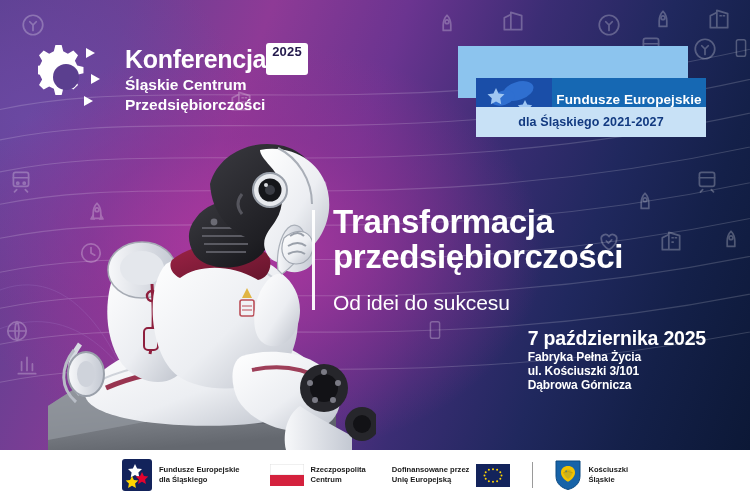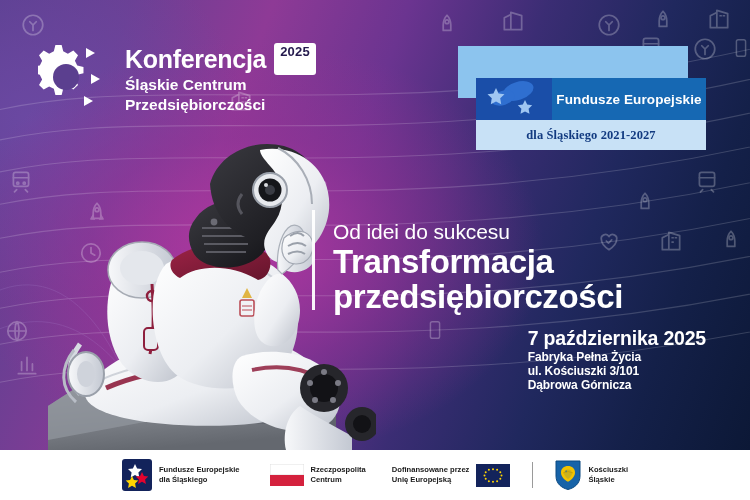--- a/index.html
+++ b/index.html
@@ -28,41 +28,41 @@
   .iconfield svg{position:absolute;}
   .iconfield svg path,.iconfield svg circle,.iconfield svg rect,
   .iconfield svg line,.iconfield svg polyline{
     fill:none;stroke:#ffffff;stroke-width:1.6;stroke-linecap:round;stroke-linejoin:round;
   }
 
   
   #logo{position:absolute;left:38px;top:40px;display:flex;align-items:flex-start;gap:13px;}
   #logo-mark{width:74px;height:72px;flex:none;}
   #logo-text{padding-top:3px;color:#fff;}
-  .logo-row1{display:flex;align-items:center;gap:8px;}
+  .logo-row1{display:flex;align-items:center;}
   .logo-konf{font-size:25px;font-weight:700;letter-spacing:-0.3px;line-height:1;}
   .logo-year{
     background:#fff;color:#241a4d;font-size:13px;font-weight:700;
     padding:2px 6px 17px;border-radius:3px;line-height:1;letter-spacing:.2px;
   }
   .logo-sub{font-size:15.5px;font-weight:700;line-height:1.26;}
 
   
   #fe-badge{position:absolute;left:458px;top:46px;width:230px;}
   #fe-pale{background:#8cc4ee;width:230px;height:52px;}
   #fe-row{position:absolute;left:18px;top:32px;display:flex;align-items:stretch;width:230px;}
   #fe-stars{width:76px;height:42px;background:#1a4ea8;flex:none;}
   #fe-label{
     flex:1;background:#1668b3;color:#fff;display:flex;align-items:center;
     justify-content:center;font-size:13.5px;font-weight:700;letter-spacing:.1px;
   }
   #fe-sub{
-    position:absolute;left:18px;top:74px;width:230px;height:30px;background:#c8e1f6;
+    position:absolute;left:18px;top:61px;width:230px;height:30px;background:#c8e1f6;
     color:#123a80;font-size:12.5px;font-weight:700;display:flex;align-items:center;
-    justify-content:center;letter-spacing:.1px;font-family:Liberation Serif, serif;
+    justify-content:center;letter-spacing:.1px;
   }
 
   
   #robot{position:absolute;left:46px;top:88px;width:330px;height:362px;}
 
   
   #divider{position:absolute;left:312px;top:210px;width:3px;height:100px;background:#fff;opacity:.95;}
   #copy{position:absolute;left:333px;top:204px;width:330px;color:#fff;}
   #title{font-size:33px;font-weight:700;line-height:1.07;letter-spacing:-.4px;}
   #subtitle{font-size:21px;font-weight:400;margin-top:16px;letter-spacing:-.1px;}
@@ -369,25 +369,25 @@
             <path d="M49 22 l2.2 4.6 5 .7 -3.6 3.5 .9 5 -4.5-2.4 -4.5 2.4 .9-5 -3.6-3.5 5-.7 z"></path>
           </g>
         </svg>
         <div id="fe-label">Fundusze Europejskie</div>
       </div>
       <div id="fe-sub">dla Śląskiego 2021-2027</div>
     </div>
 
     <div id="divider"></div>
     <div id="copy">
-      <div id="subtitle">Od idei do sukcesu</div>
       <div id="title">
         <div>Transformacja</div>
         <div>przedsiębiorczości</div>
       </div>
+      <div id="subtitle">Od idei do sukcesu</div>
     </div>
 
     <div id="details">
       <div id="d-date">7 października 2025</div>
       <div class="d-line">Fabryka Pełna Życia</div>
       <div class="d-line">ul. Kościuszki 3/101</div>
       <div class="d-line">Dąbrowa Górnicza</div>
     </div>
   </div>
 

